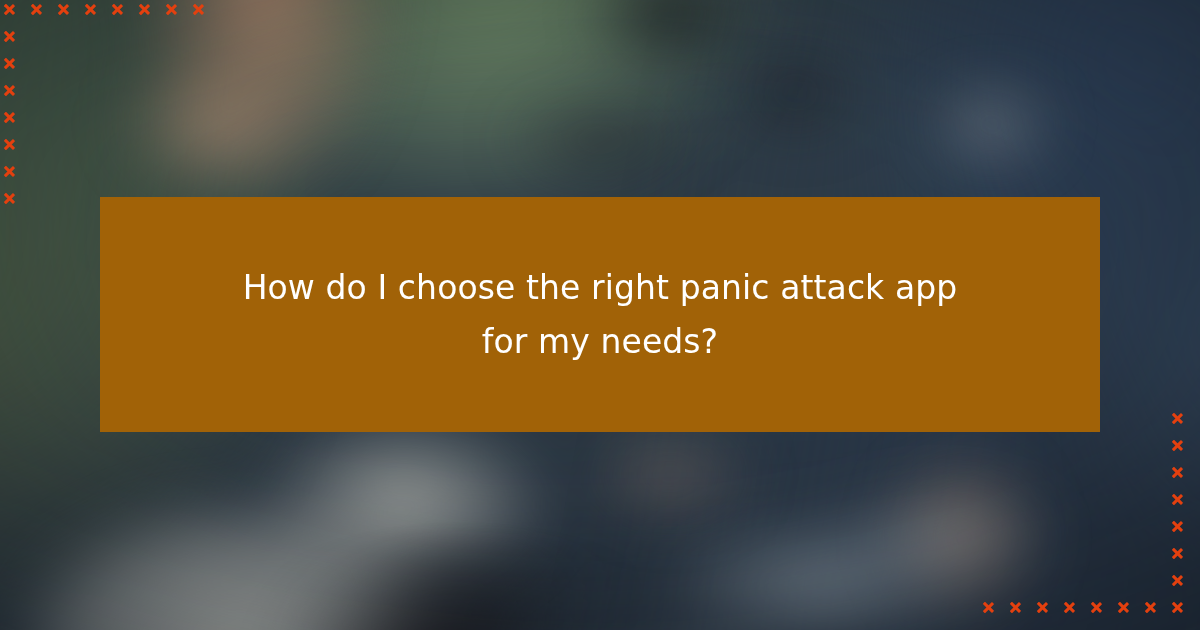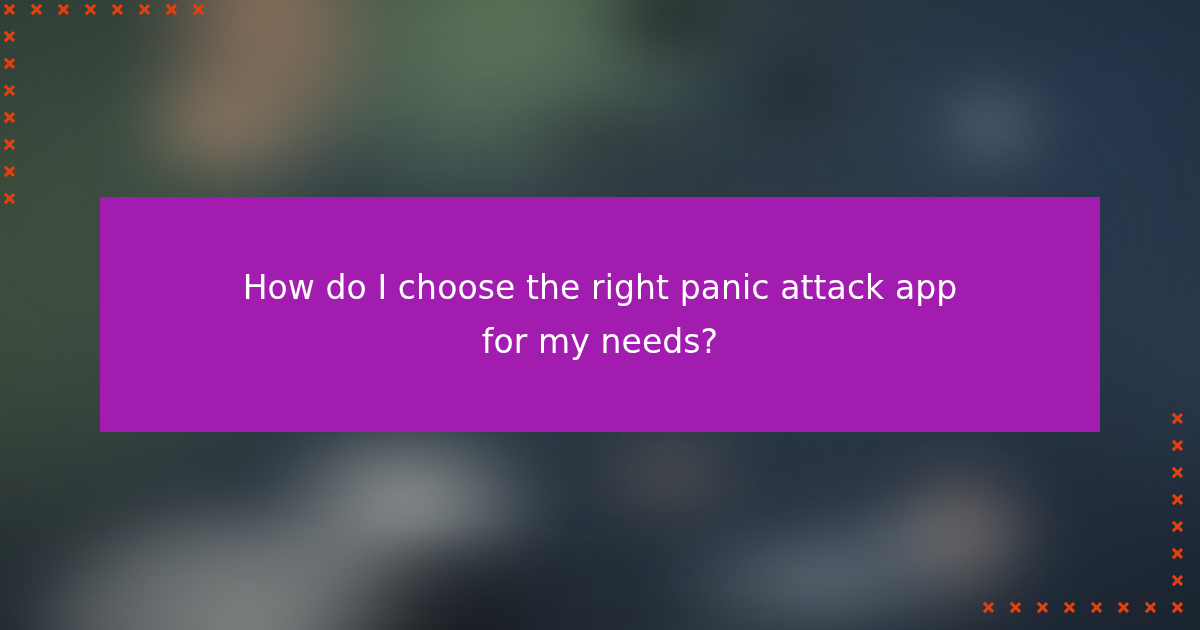--- a/index.html
+++ b/index.html
@@ -125,21 +125,21 @@
   .x-mark::before { transform: rotate(45deg); }
   .x-mark::after  { transform: rotate(-45deg); }
 
   
   .headline-banner {
     position: absolute;
     left: 100px;
     top: 197px;
     width: 1000px;
     height: 235px;
-    background: #a21caf;
+    background: #a16207;
     display: flex;
     align-items: center;
     justify-content: center;
     box-sizing: border-box;
     padding: 0 62px;
   }
   .headline-text {
     margin: 0;
     color: #FFFFFF;
     font-family: "DejaVu Sans", sans-serif;

